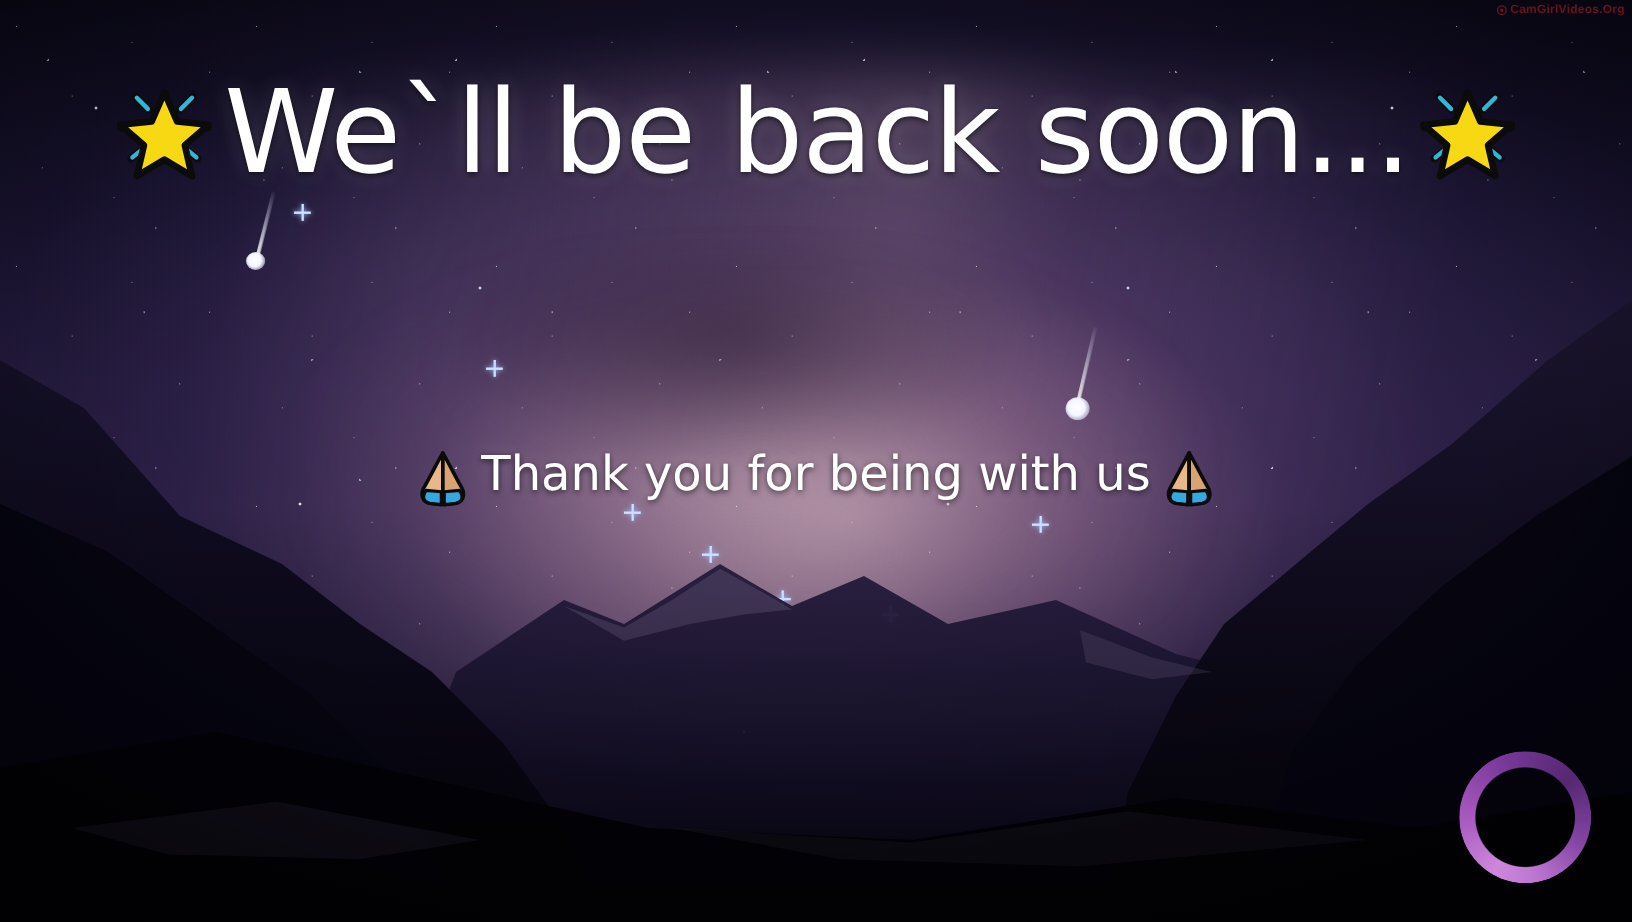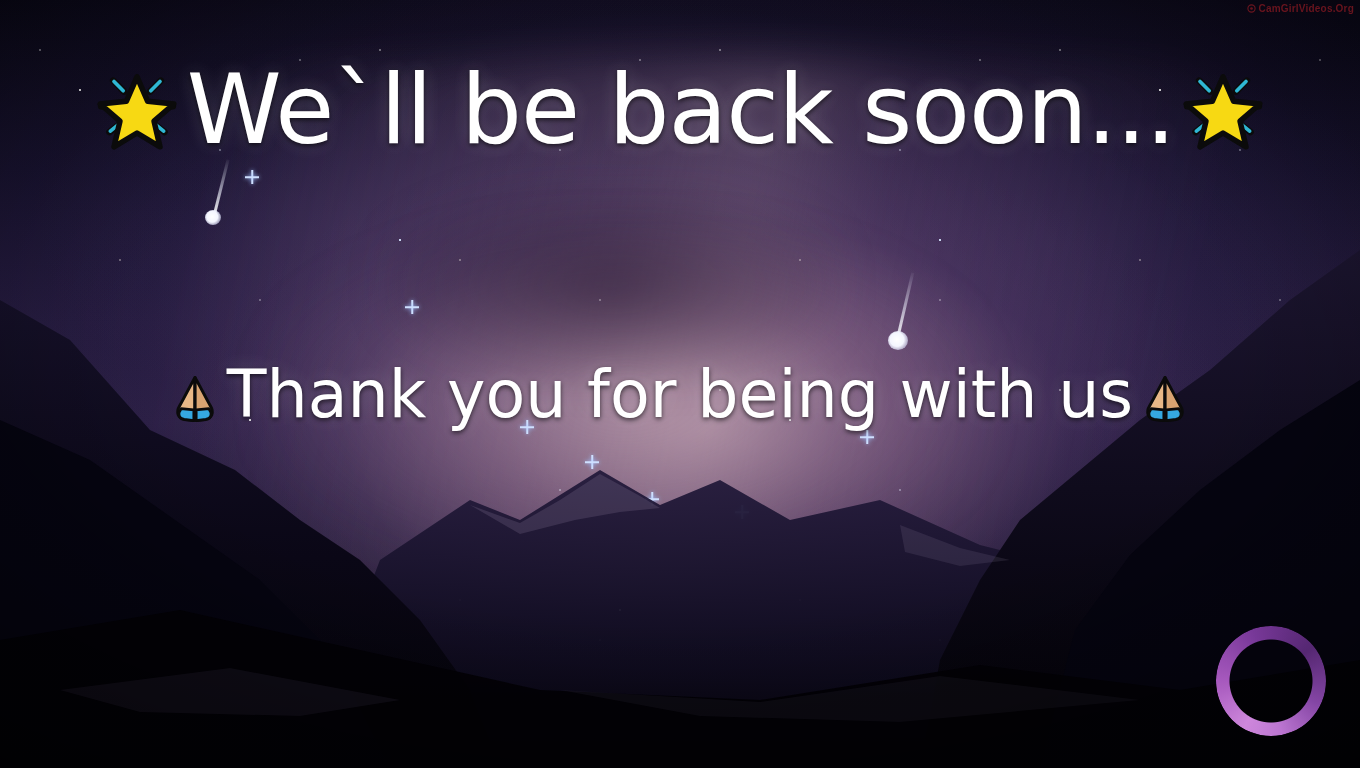--- a/index.html
+++ b/index.html
@@ -142,21 +142,21 @@
   .line-1 {
     top:55px;
     font-size:96px;
     line-height:110px;
     font-weight:400;
     letter-spacing:-1px;
     font-family:"DejaVu Sans", sans-serif;
   }
   .line-2 {
     top:358px;
-    font-size:65px;
+    font-size:40px;
     line-height:74px;
     font-weight:400;
     letter-spacing:0px;
     font-family:"DejaVu Sans", sans-serif;
   }
   .line-3 {
     top:600px;
     font-size:62px;
     line-height:74px;
     font-weight:400;

